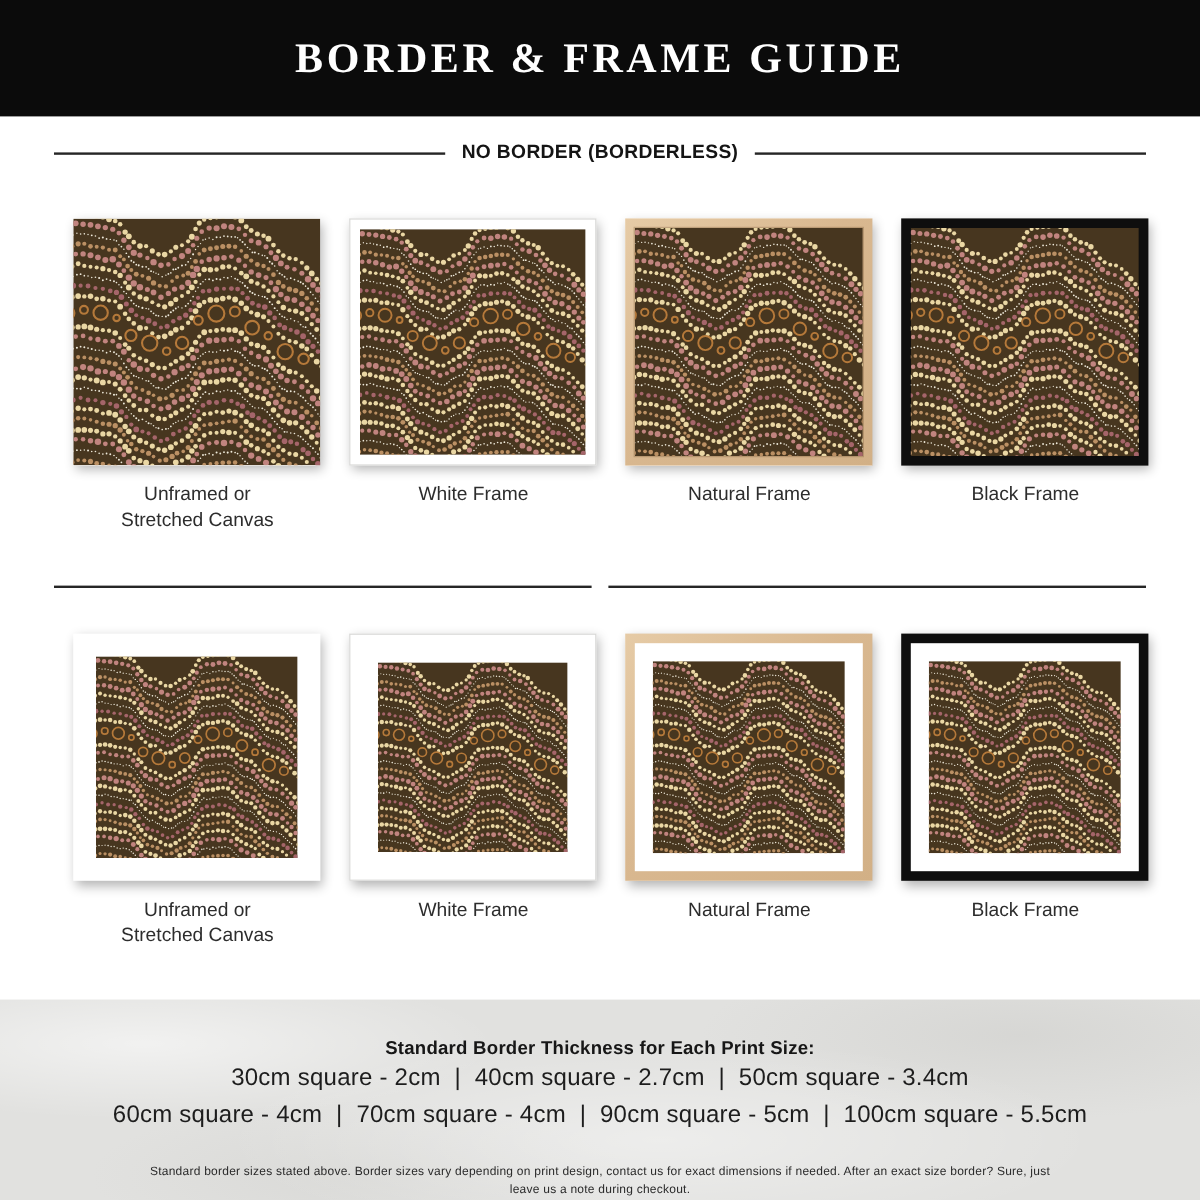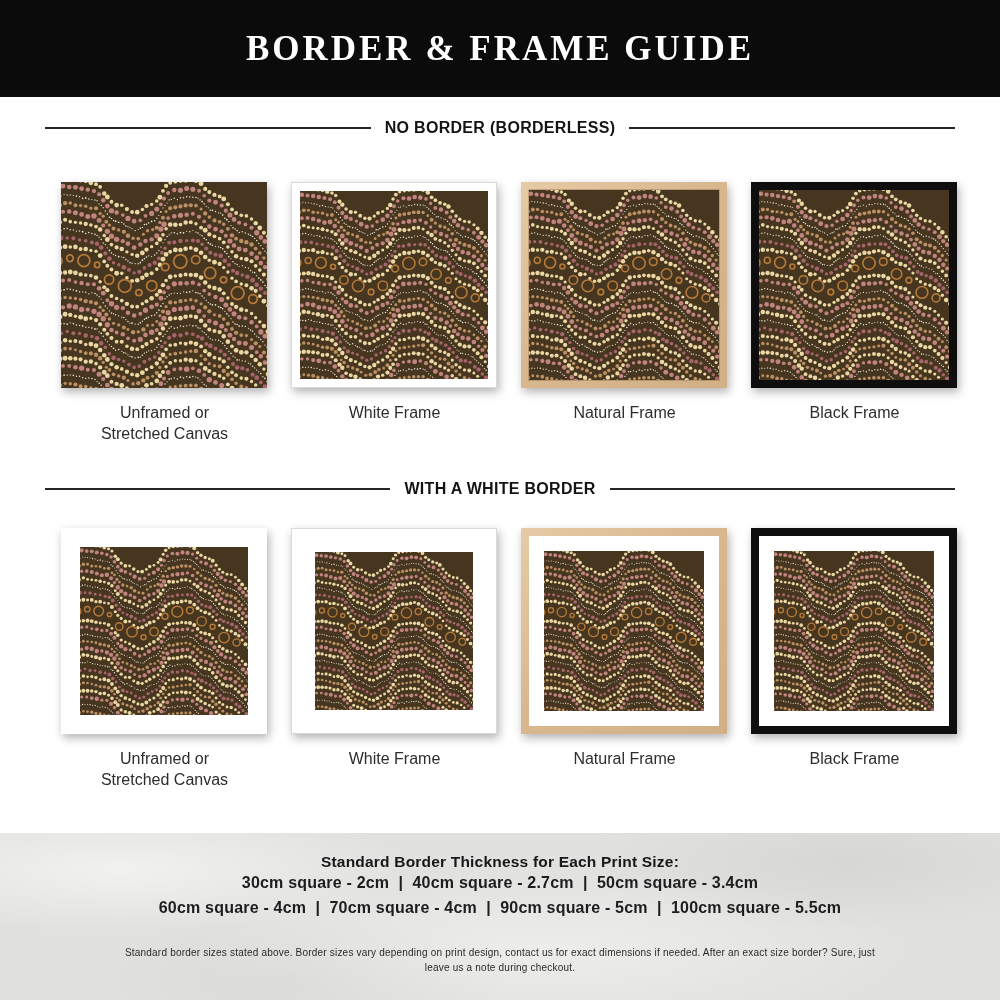--- a/index.html
+++ b/index.html
@@ -63,34 +63,34 @@
 
   figcaption.cap{
     margin-top:15px; text-align:center;
     font-size:16px; color:#2d2d2d; line-height:1.3;
     white-space:pre-line;
   }
 
   
   .footer{
     position:absolute; top:833px; left:0; right:0; bottom:0;
-    text-align:center; padding-top:20px;
+    text-align:center; padding-top:32px;
     background:
       radial-gradient(420px 90px at 12% 22%, rgba(255,255,255,.55), transparent 70%),
       radial-gradient(520px 120px at 55% 70%, rgba(255,255,255,.40), transparent 70%),
       radial-gradient(380px 100px at 85% 18%, rgba(206,206,203,.55), transparent 70%),
       radial-gradient(320px 90px at 30% 88%, rgba(210,210,207,.50), transparent 70%),
       #e1e1df;
   }
   .footer .f-head{
     font-size:15.5px; font-weight:700; color:#171717; letter-spacing:.2px;
   }
   .footer .sizes{
-    font-size:16px; color:#1d1d1d; line-height:1.55;
-    white-space:pre; letter-spacing:.2px;font-weight:bold;
+    font-size:20px; color:#1d1d1d; line-height:1.55;
+    white-space:pre; letter-spacing:.2px;
   }
   .footer .note{
     margin:24px auto 0; max-width:760px;
     font-size:10px; color:#2a2a2a; line-height:1.5; letter-spacing:.2px;
   }
 
   .svg-defs{ position:absolute; width:0; height:0; overflow:hidden; }
 </style>
 </head>
 <body>
@@ -149,21 +149,20 @@
             </svg>
         </div>
       </div>
       <figcaption class="cap">Black Frame</figcaption>
     </figure>
 
   </div>
 
   <div class="section-heading sh2">
     <span class="rule"></span>
-    <span class="sh-text">WITH A WHITE BORDER</span>
     <span class="rule"></span>
   </div>
 
   <div class="frame-row row2">
 
     <figure class="frame-item">
       <div class="art-box print-border shadowed">
         <svg class="art-svg" viewBox="0 0 200 200" preserveAspectRatio="xMidYMid slice">
             <use href="#artref"></use>
           </svg>

